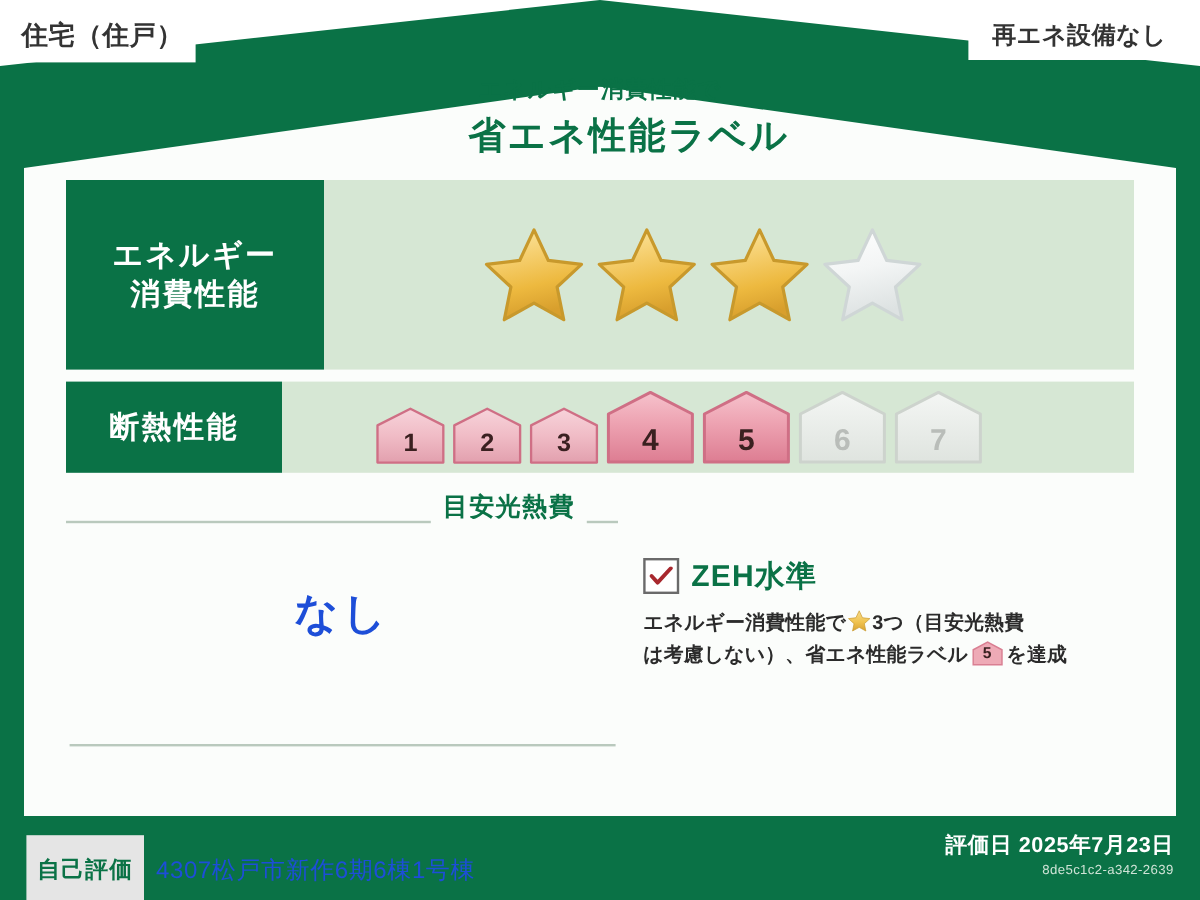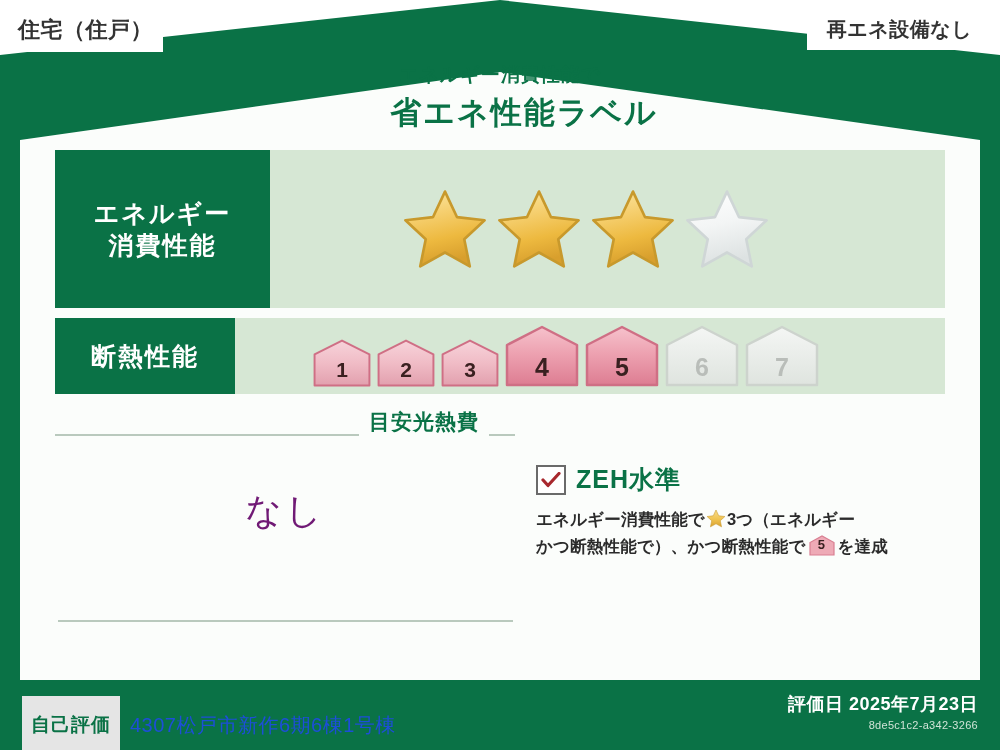--- a/index.html
+++ b/index.html
@@ -170,23 +170,23 @@
     font-weight: bold;
     letter-spacing: 1px;
     white-space: nowrap;
   }
 
   .cost-value {
     position: absolute;
     left: 55px; top: 487px;
     width: 460px;
     text-align: center;
-    color: #701a75;
+    color: #1d4ed8;
     font-size: 36px;
-    font-weight: normal;
+    font-weight: bold;
     letter-spacing: 3px;
   }
 
   .cost-rule-bottom {
     position: absolute;
     left: 58px; top: 620px;
     width: 455px;
     height: 2px;
     background: #b9c9bd;
   }
@@ -477,34 +477,34 @@
     <div class="zeh-desc">
       <span>エネルギー消費性能で</span><svg class="inline-star" width="20" height="19" viewBox="0 0 24 23">
           <defs>
             <linearGradient id="gInline" x1="0" y1="0" x2="0" y2="1">
               <stop offset="0%" stop-color="#f7dc8c"></stop>
               <stop offset="55%" stop-color="#f0c34f"></stop>
               <stop offset="100%" stop-color="#d8a233"></stop>
             </linearGradient>
           </defs>
           <path d="M12 1.2 L15.3 8.2 L22.8 9.1 L17.2 14.2 L18.7 21.6 L12 17.9 L5.3 21.6 L6.8 14.2 L1.2 9.1 L8.7 8.2 Z" fill="url(#gInline)" stroke="#c99a2e" stroke-width="0.7"></path>
-        </svg><span>3つ（エネルギー</span><br>
-      <span>かつ断熱性能で）、かつ断熱性能で</span><span class="inline-house"><svg width="26" height="21" viewBox="0 0 26 21">
+        </svg><span>3つ（目安光熱費</span><br>
+      <span>は考慮しない）、省エネ性能ラベル</span><span class="inline-house"><svg width="26" height="21" viewBox="0 0 26 21">
             <path d="M1 20 L1 7.5 L13 1 L25 7.5 L25 20 Z" fill="#eeaab6" stroke="#d97f92" stroke-width="1.2"></path>
           </svg><span class="ih-num">5</span></span><span>を達成</span>
     </div>
   </div>
 
   <div class="footer">
     <div class="footer-left">
       <div class="self-eval-tag">自己評価</div>
       <div class="bldg-name">4307松戸市新作6期6棟1号棟</div>
     </div>
     <div class="footer-right">
       <div class="eval-date">
         <span>評価日</span>
         <span>2025年7月23日</span>
       </div>
-      <div class="eval-id">8de5c1c2-a342-3266</div>
+      <div class="eval-id">8de5c1c2-a342-2639</div>
     </div>
   </div>
 
 </div>
 
 </body></html>

